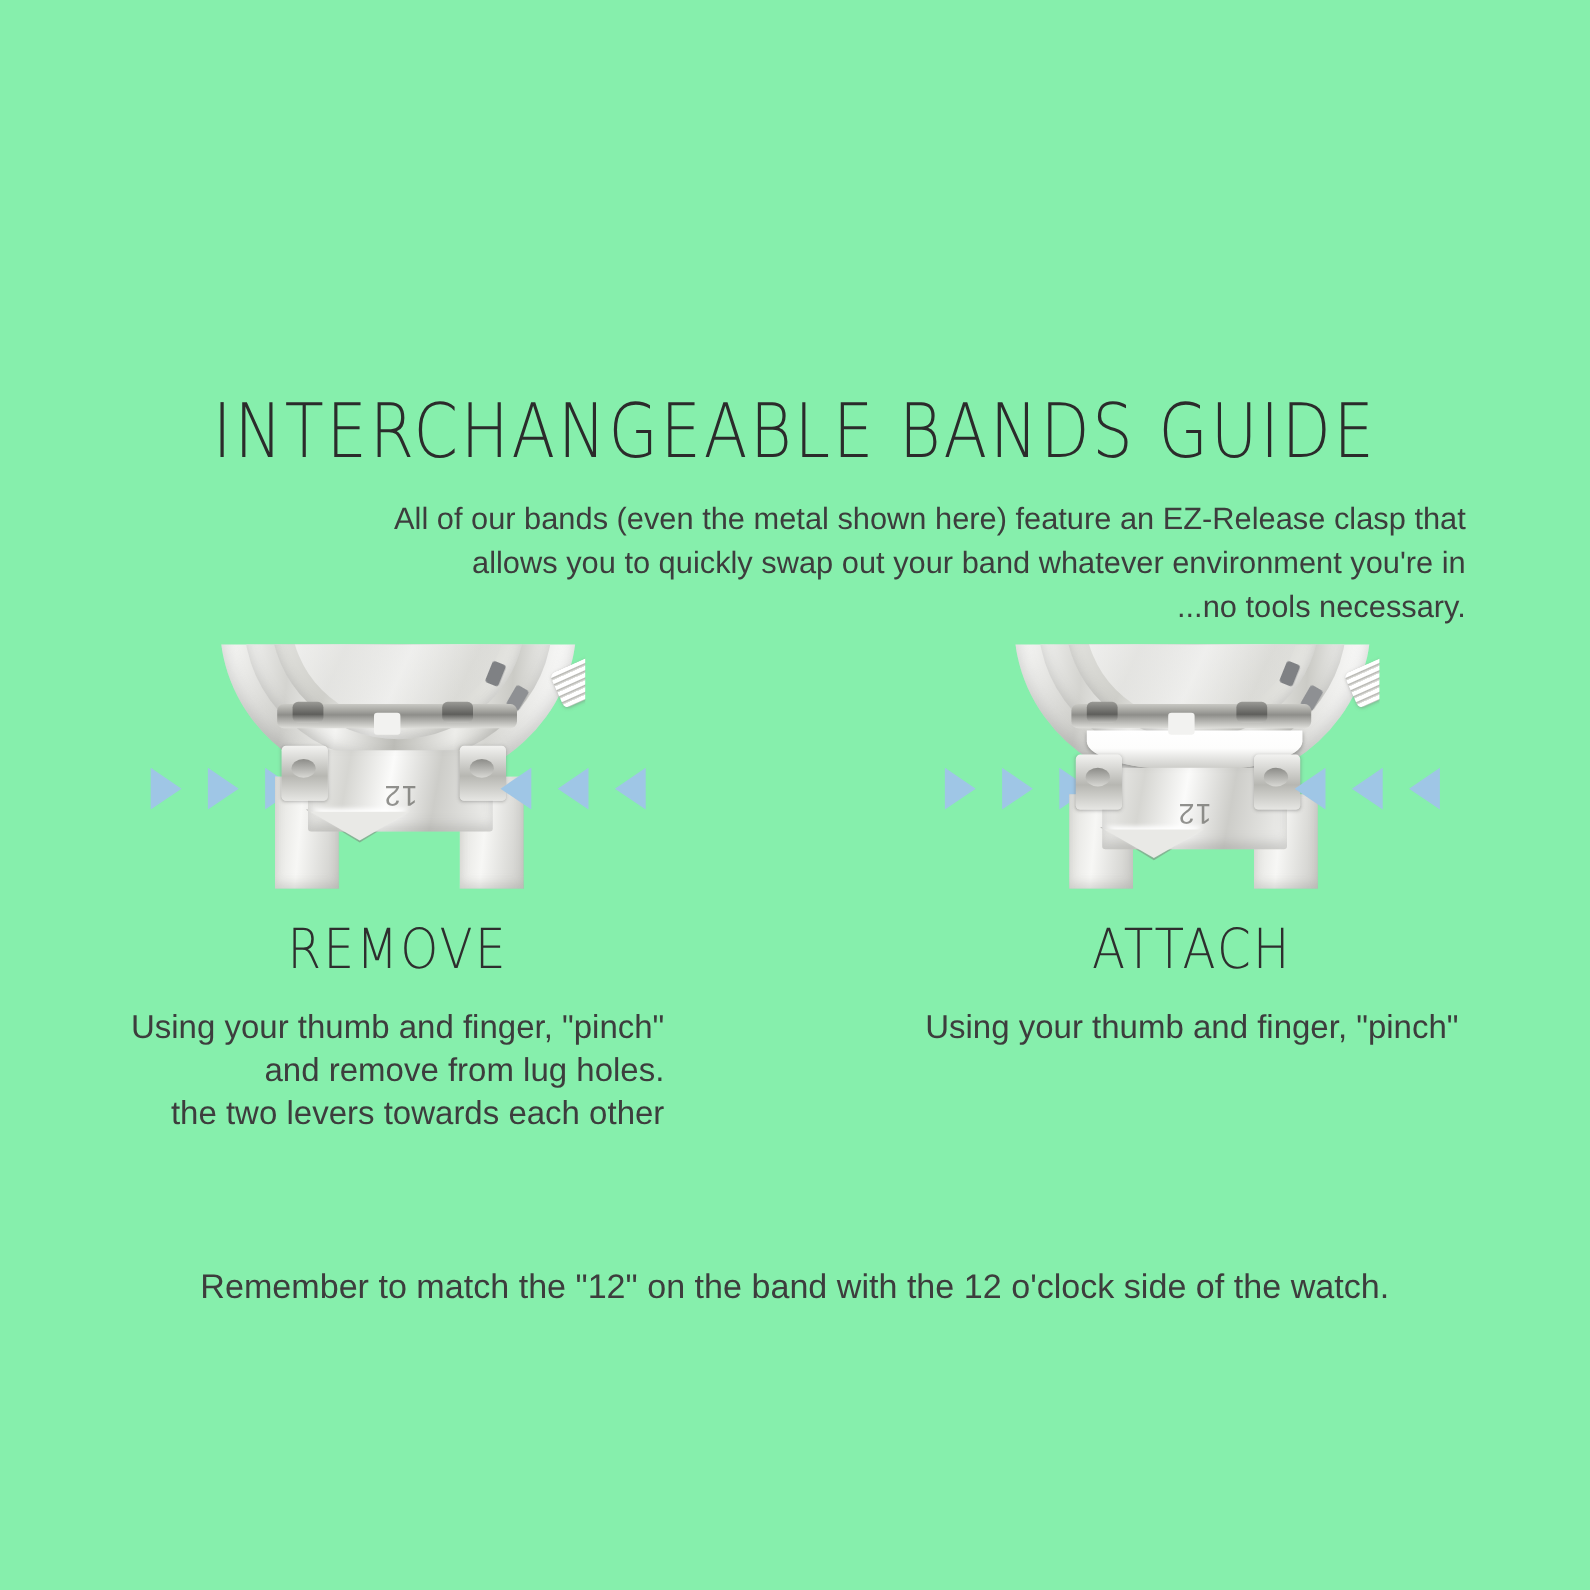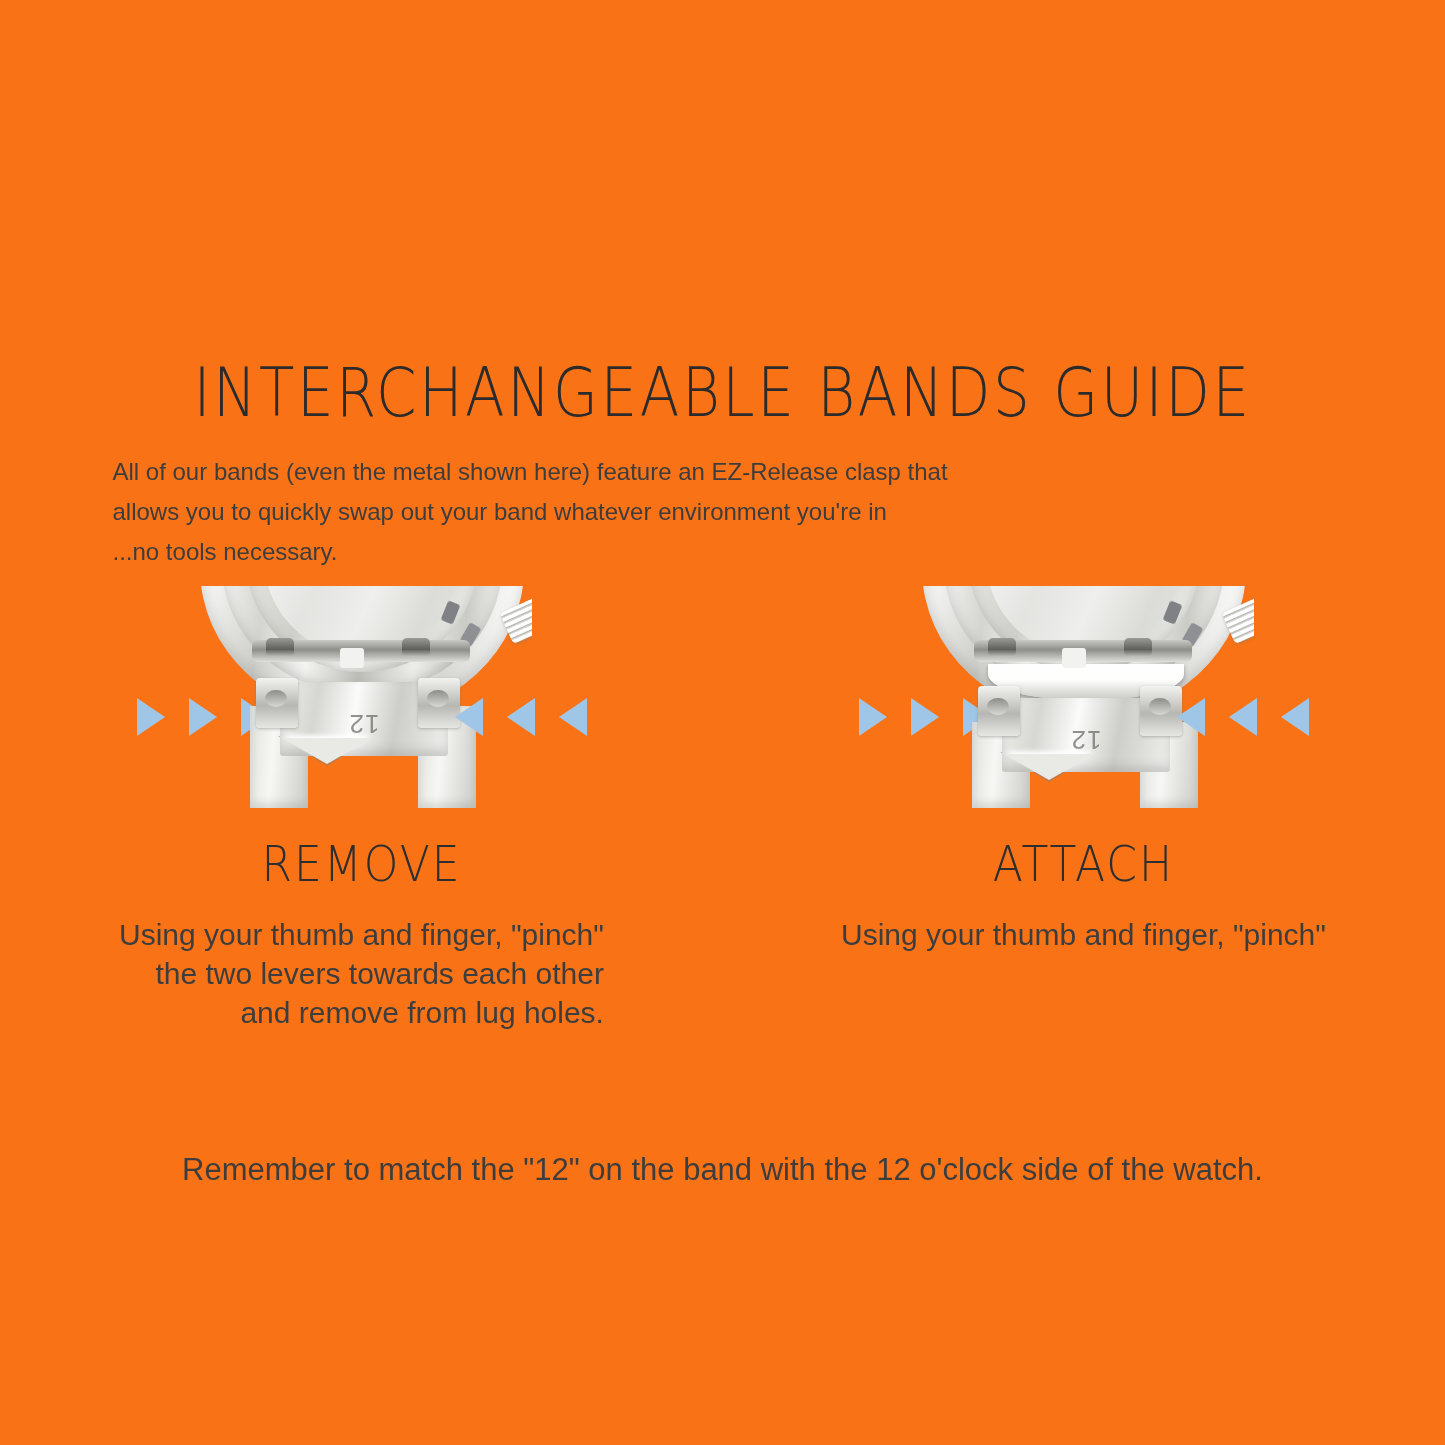--- a/index.html
+++ b/index.html
@@ -13,21 +13,21 @@
     font-family: "Liberation Sans", sans-serif;
     color: #3a3a3a;
     overflow: hidden;
     position: relative;
   }
 
   .page {
     position: relative;
     width: 1445px;
     height: 1445px;
-    background: #f97316;
+    background: #86efac;
   }
 
   
   .title {
     position: absolute;
     top: 352px;
     left: 0;
     width: 1445px;
     text-align: center;
     font-family: "DejaVu Sans", sans-serif;
@@ -40,22 +40,22 @@
     white-space: nowrap;
   }
 
   
   .intro {
     position: absolute;
     top: 452px;
     left: 50%;
     transform: translateX(-50%);
     width: 1220px;
-    text-align: left;
-    font-size: 24px;
+    text-align: right;
+    font-size: 28px;
     line-height: 40px;
     color: #3d3d3d;
     font-family: "Liberation Sans", sans-serif;
   }
   .intro span { display: block; }
 
   
   .panels {
     position: absolute;
     top: 586px;
@@ -398,22 +398,22 @@
 
         <div class="arrow arrow-left ar-r1"></div>
         <div class="arrow arrow-left ar-r2"></div>
         <div class="arrow arrow-left ar-r3"></div>
       </div>
 
       <div class="step-heading">REMOVE</div>
 
       <div class="step-caption">
         <span>Using your thumb and finger, "pinch"</span>
+        <span>and remove from lug holes.</span>
         <span>the two levers towards each other</span>
-        <span>and remove from lug holes.</span>
       </div>
     </div>
 
     <div class="panel">
 
       <div class="figure">
 
         <div class="arrow arrow-right ar-l1"></div>
         <div class="arrow arrow-right ar-l2"></div>
         <div class="arrow arrow-right ar-l3"></div>

